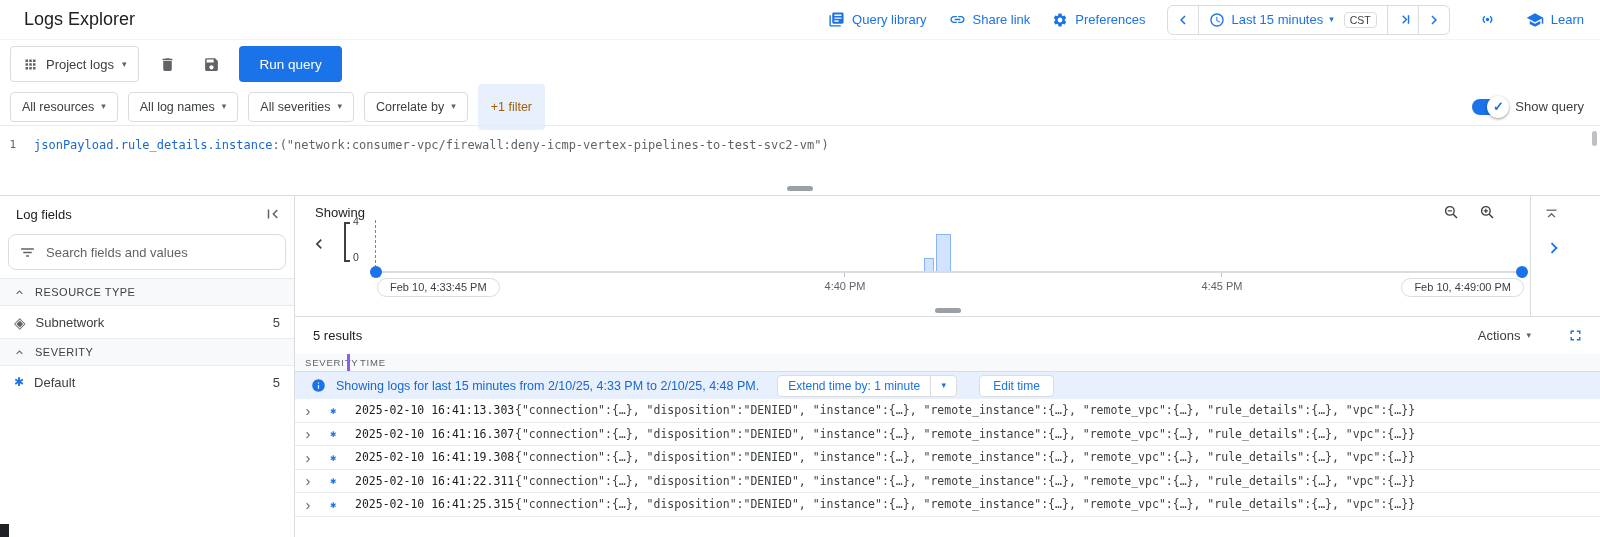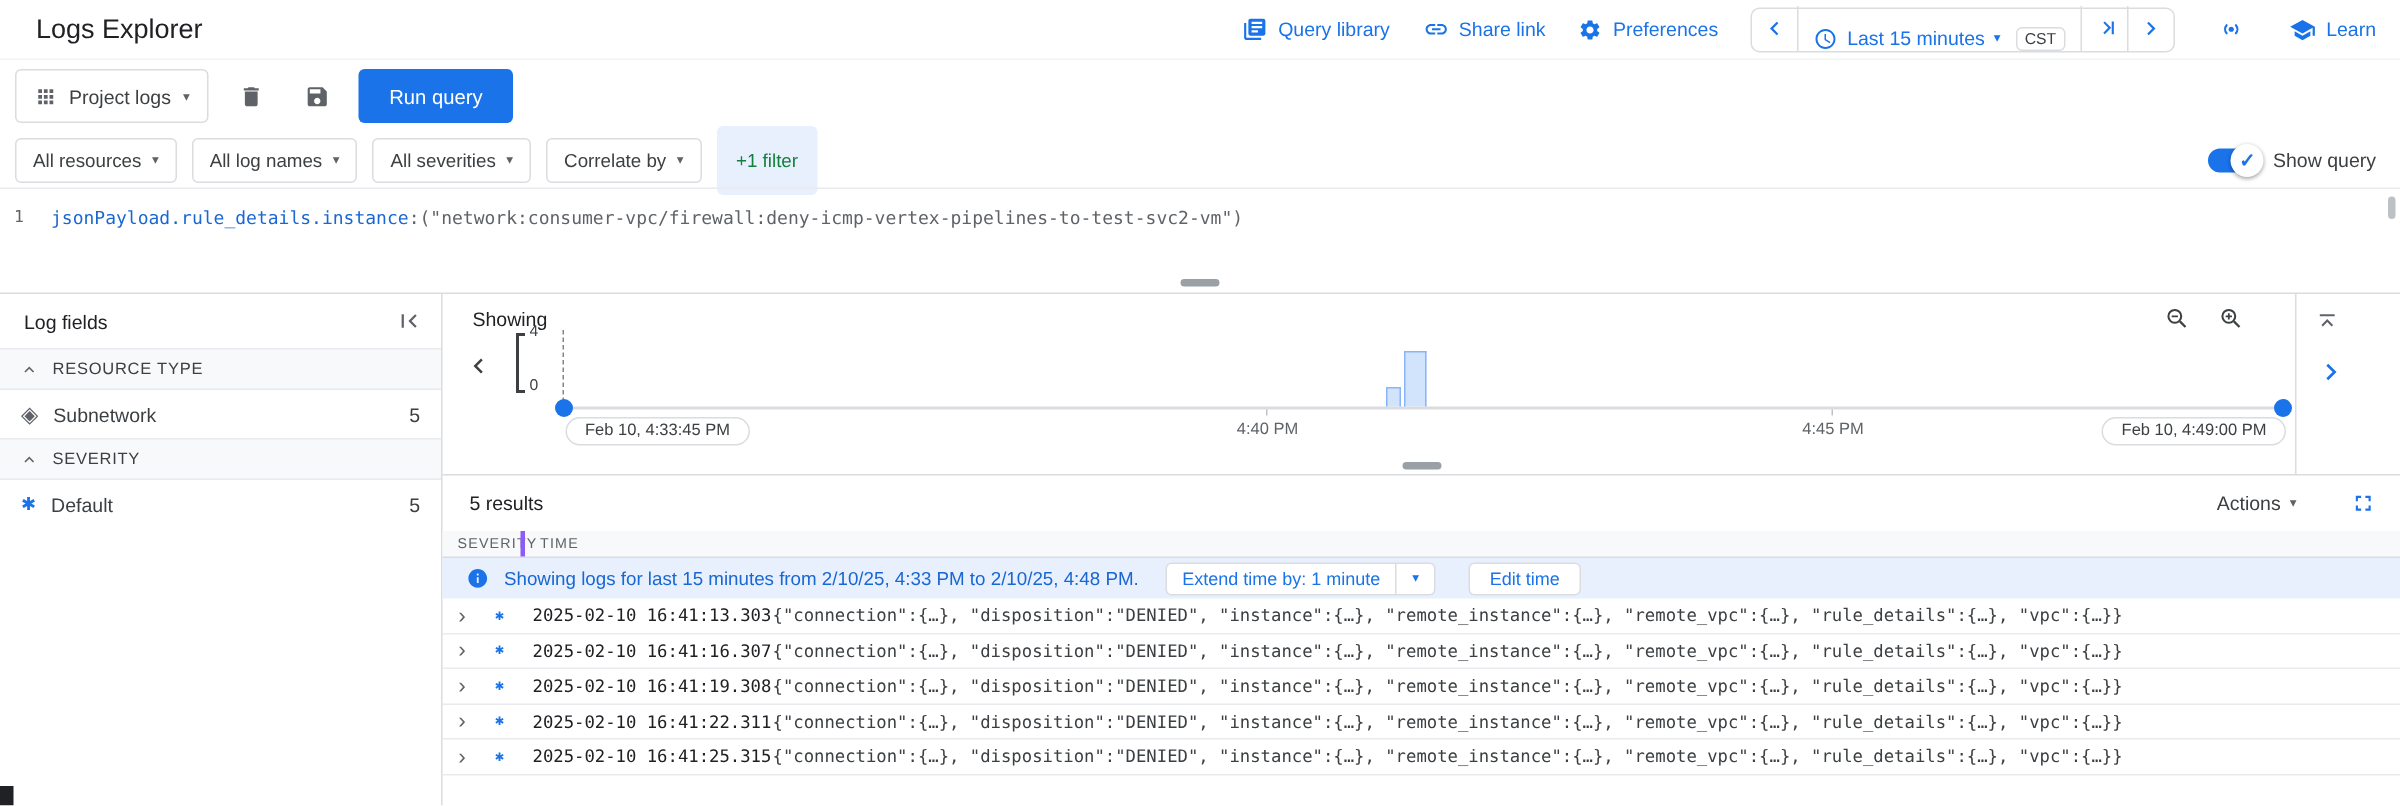--- a/index.html
+++ b/index.html
@@ -8,39 +8,39 @@
   .ic { display:inline-block; flex:none; }
   .ic svg { display:block; }
   .caret { font-size:9px; color:#5f6368; line-height:1; }
   .caret.blue { color:#1a73e8; }
 
   
   .topbar { height:40px; display:flex; align-items:center; justify-content:space-between; padding:0 16px 0 24px; border-bottom:1px solid #f1f3f4; }
   .app-title { font-size:18px; color:#202124; }
   .topbar-right { display:flex; align-items:center; gap:22px; }
   .tb-link { display:flex; align-items:center; gap:7px; color:#1a73e8; font-weight:500; font-size:13px; cursor:pointer; }
-  .time-group { display:flex; align-items:flex-end; height:30px; border:1px solid #dadce0; border-radius:6px; }
+  .time-group { display:flex; align-items:center; height:30px; border:1px solid #dadce0; border-radius:6px; }
   .tg-btn { width:30px; height:30px; display:flex; align-items:center; justify-content:center; color:#1a73e8; }
   .tg-sep { width:1px; height:30px; background:#dadce0; }
   .tg-main { display:flex; align-items:center; gap:6px; padding:0 10px; color:#1a73e8; font-weight:500; }
   .tz-badge { border:1px solid #dadce0; border-radius:4px; padding:1px 5px; font-size:10.5px; color:#3c4043; font-weight:500; margin-left:4px; }
 
   
   .querybar { height:48px; display:flex; align-items:center; gap:12px; padding:0 16px 0 10px; }
   .scope-btn { height:36px; border:1px solid #dadce0; border-radius:4px; display:flex; align-items:center; gap:8px; padding:0 12px; font-weight:500; color:#3c4043; background:#fff; }
   .search-field { flex:1; height:36px; background:#f1f3f4; border-radius:8px; display:flex; align-items:center; gap:10px; padding:0 14px; }
   .search-field input { border:none; outline:none; background:transparent; flex:1; font-family:"Liberation Sans",sans-serif; font-size:13.5px; color:#202124; }
   .search-field input::placeholder { color:#5f6368; }
   .icon-btn { width:32px; height:32px; display:flex; align-items:center; justify-content:center; color:#5f6368; border-radius:50%; }
   .run-btn { height:36px; padding:0 20px; background:#1a73e8; color:#fff; border:none; border-radius:4px; font-family:"Liberation Sans",sans-serif; font-weight:500; font-size:13.5px; }
 
   
   .filterbar { height:37px; display:flex; align-items:center; gap:10px; padding:0 16px 0 10px; }
   .filter-btn { height:30px; border:1px solid #dadce0; border-radius:4px; background:#fff; display:flex; align-items:center; gap:7px; padding:0 11px; font-size:12.5px; font-weight:500; color:#3c4043; }
-  .chip { height:46px; background:#e8f0fe; color:#15803d; border-radius:4px; display:flex; align-items:center; padding:0 13px; font-size:12.5px; font-weight:500; }
+  .chip { height:46px; background:#e8f0fe; color:#a16207; border-radius:4px; display:flex; align-items:center; padding:0 13px; font-size:12.5px; font-weight:500; }
   .fb-spacer { flex:1; }
   .toggle-wrap { display:flex; align-items:center; gap:9px; }
   .toggle { width:34px; height:16px; background:#1a73e8; border-radius:8px; position:relative; }
   .toggle .knob { position:absolute; right:-3px; top:-3px; width:22px; height:22px; background:#fff; border-radius:50%; box-shadow:0 1px 3px rgba(0,0,0,.4); display:flex; align-items:center; justify-content:center; color:#1a73e8; font-size:13px; font-weight:700; }
   .toggle-label { font-size:13px; color:#3c4043; }
 
   
   .editor { height:71px; border-top:1px solid #e8eaed; border-bottom:1px solid #dadce0; position:relative; font-family:"DejaVu Sans Mono","Liberation Mono",monospace; font-size:12px; }
   .code-line { display:flex; padding-top:10px; line-height:18px; }
   .gutter { width:26px; text-align:right; padding-right:10px; color:#5f6368; font-size:11px; line-height:18px; }
@@ -259,20 +259,28 @@
   <div class="leftpanel">
     <div class="lf-header">
       <span>Log fields</span>
       <span class="ic">
           <svg width="18" height="18" viewBox="0 0 24 24" fill="#5f6368">
             <path d="M5 6h2v12H5z"></path>
             <path d="M17 6l-6 6 6 6 1.41-1.41L13.83 12l4.58-4.59z"></path>
           </svg>
         </span>
     </div>
+    <div class="lf-search">
+      <span class="ic">
+          <svg width="17" height="17" viewBox="0 0 24 24" fill="#5f6368">
+            <path d="M10 18h4v-2h-4v2zM3 6v2h18V6H3zm3 7h12v-2H6v2z"></path>
+          </svg>
+        </span>
+      <input type="text" placeholder="Search fields and values" style="">
+    </div>
     <div class="lf-section">
       <span class="ic">
           <svg width="13" height="13" viewBox="0 0 24 24" fill="#5f6368">
             <path d="M12 8l-6 6 1.41 1.41L12 10.83l4.59 4.58L18 14z"></path>
           </svg>
         </span>
       <span>RESOURCE TYPE</span>
     </div>
     <div class="lf-item">
       <span class="sub-ic">◈</span>

